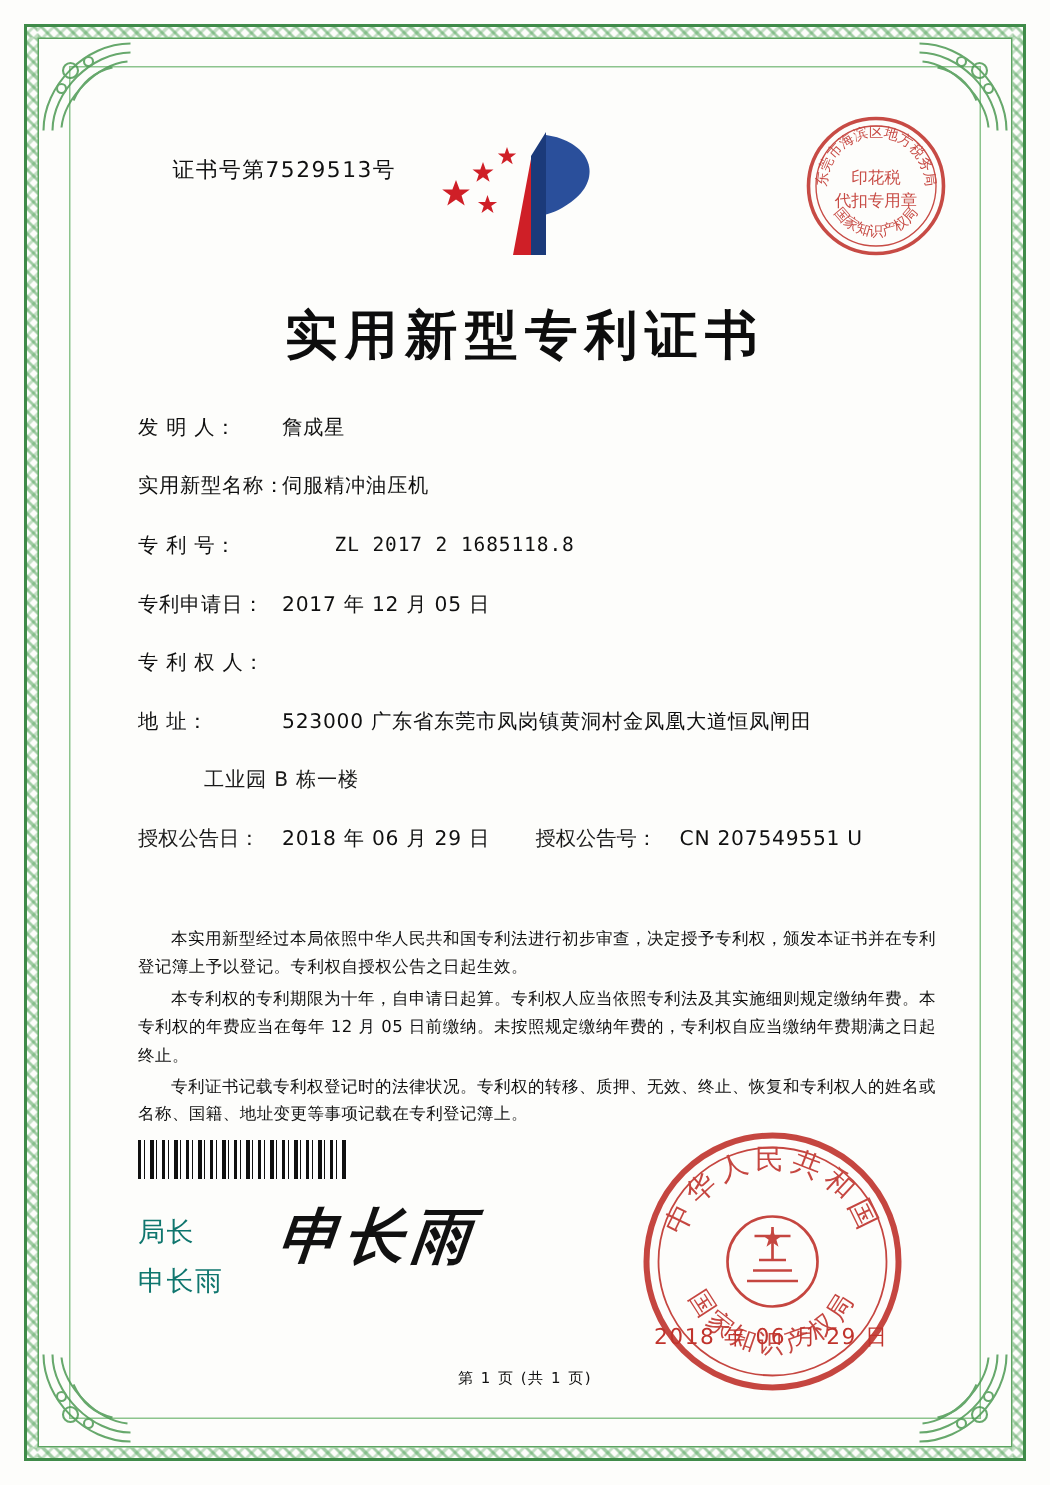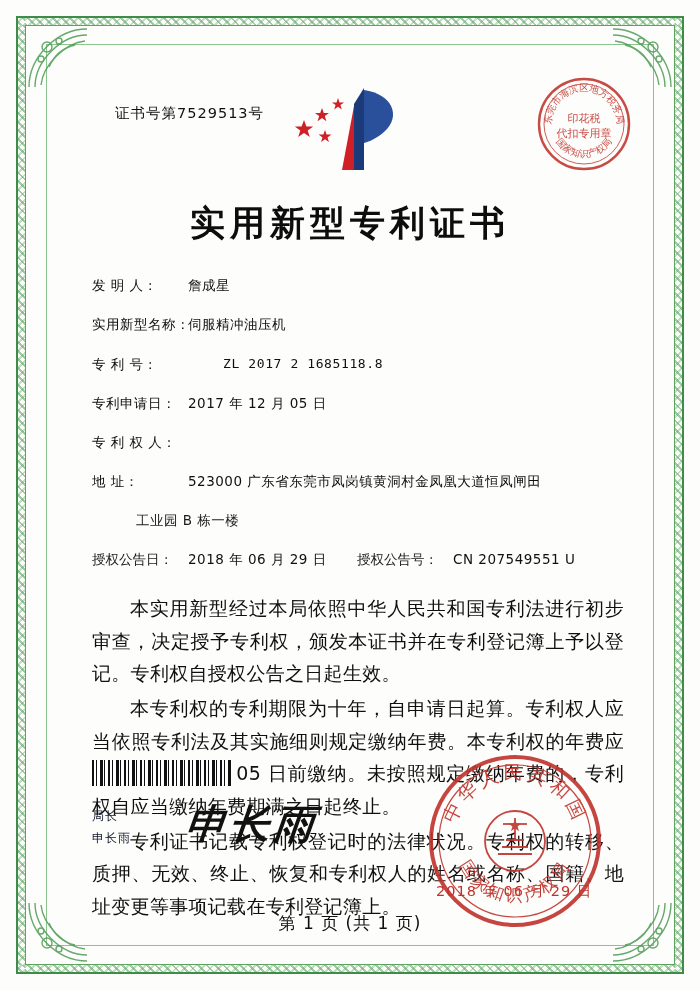--- a/index.html
+++ b/index.html
@@ -173,23 +173,23 @@
   }
   .half-label {
     width: 96px;
     flex: 0 0 96px;
     white-space: nowrap;
   }
 
   
   .body-text {
     position: absolute;
-    left: 32px; top: 532px;
+    left: 32px; top: 557px;
     width: 532px;
-    font-size: 19px;
+    font-size: 11px;
     line-height: 1.72;
     text-align: justify;
     color: #101010;
     letter-spacing: 0.3px;
   }
   .body-text p {
     margin: 0 0 2px 0;
     text-indent: 2em;
   }
 
@@ -201,24 +201,24 @@
     background:
       repeating-linear-gradient(90deg,
         #111 0 2px, #fff 2px 4px, #111 4px 5px, #fff 5px 8px,
         #111 8px 11px, #fff 11px 12px, #111 12px 13px, #fff 13px 16px);
   }
 
   
   .sig-label {
     position: absolute;
     left: 32px; top: 745px;
-    font-size: 12px;
+    font-size: 18px;
     line-height: 1.85;
     letter-spacing: 1px;
-    color: #0f172a;
+    color: #0f766e;
   }
   .sig-hand {
     position: absolute;
     left: 126px; top: 737px;
     font-family: "DejaVu Serif", serif;
     font-size: 40px;
     font-style: italic;
     font-weight: bold;
     letter-spacing: 4px;
     color: #111;
@@ -239,21 +239,21 @@
     letter-spacing: 1px;
     color: #c0332c;
     font-family: "DejaVu Sans", sans-serif;
   }
 
   .page-foot {
     position: absolute;
     left: 0; top: 852px;
     width: 580px;
     text-align: center;
-    font-size: 17px;
+    font-size: 10px;
     letter-spacing: 1px;
     color: #101010;
   }
 </style>
 </head>
 <body>
 
 <div class="page">
 
   <div class="border-outer"></div>

